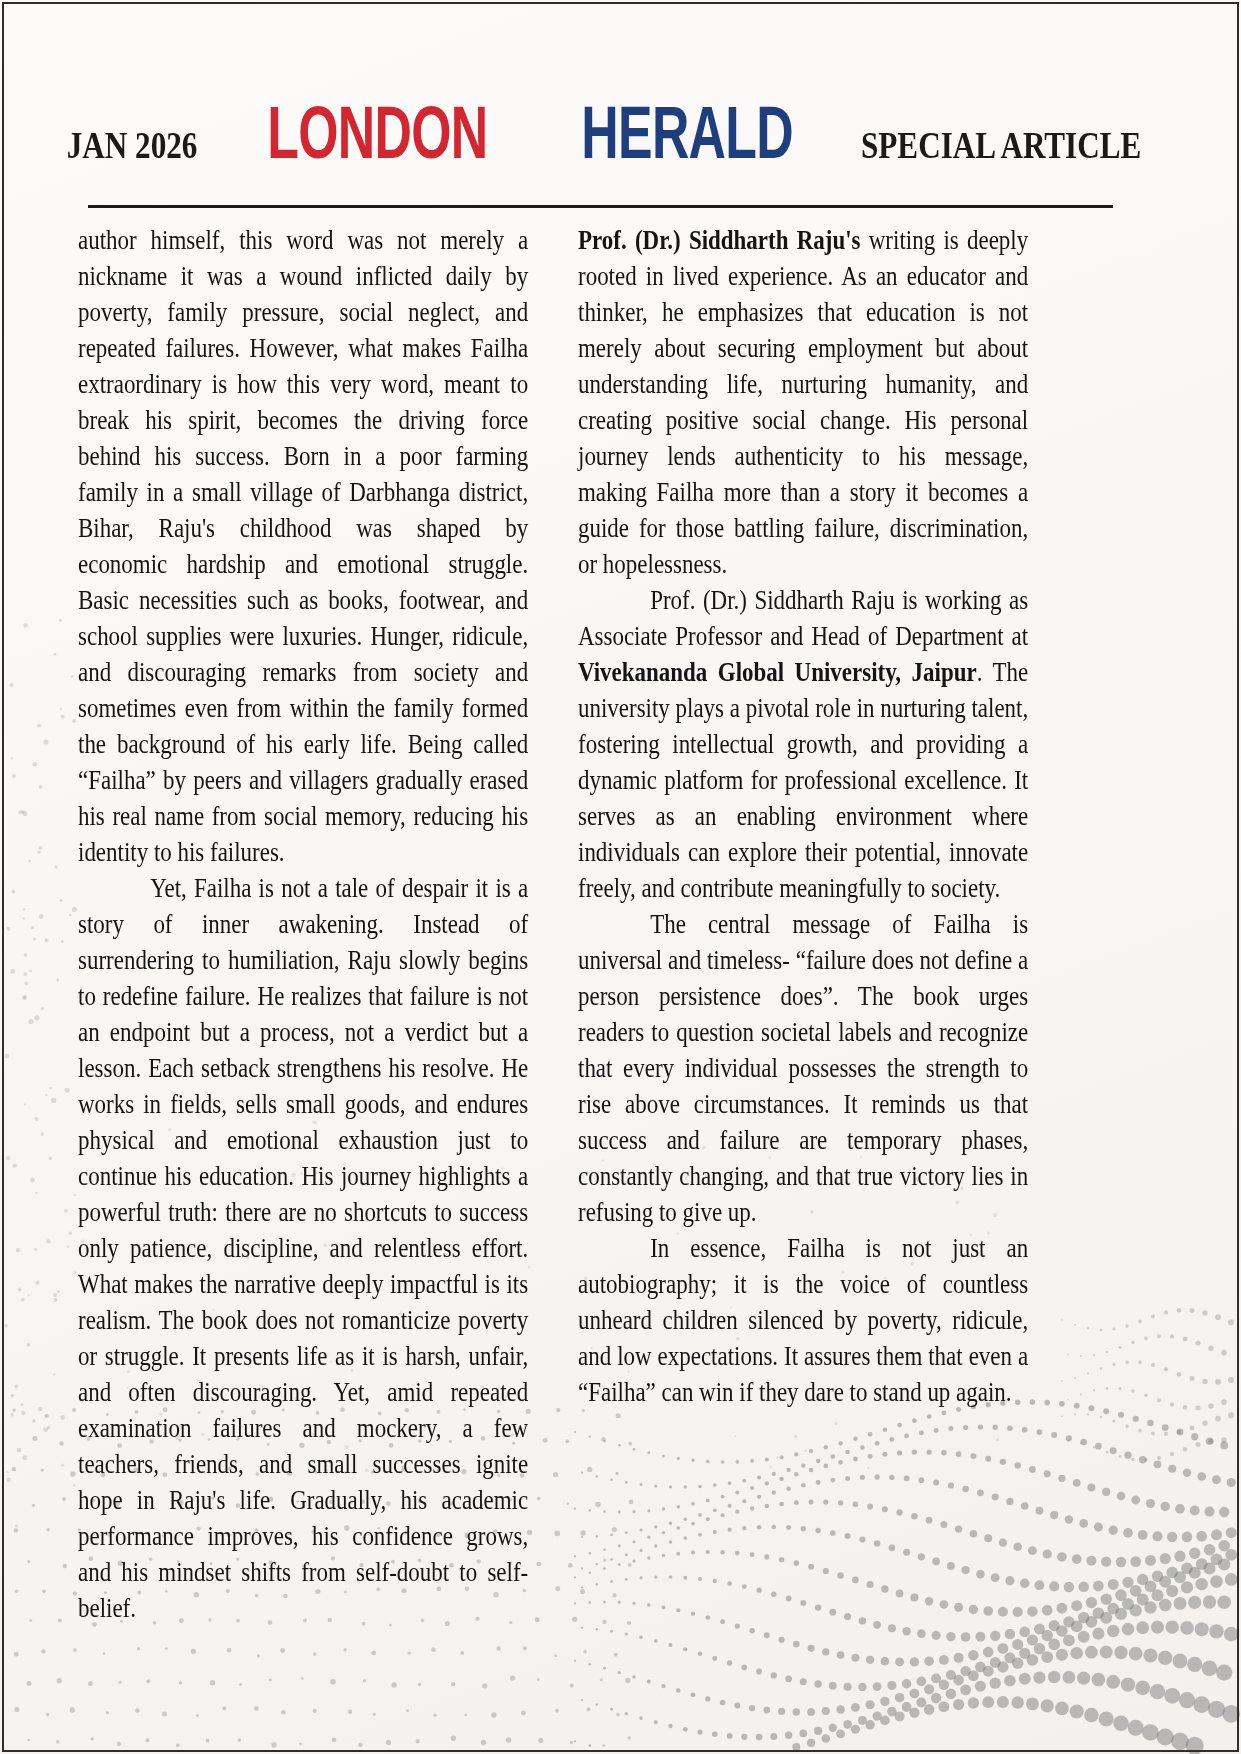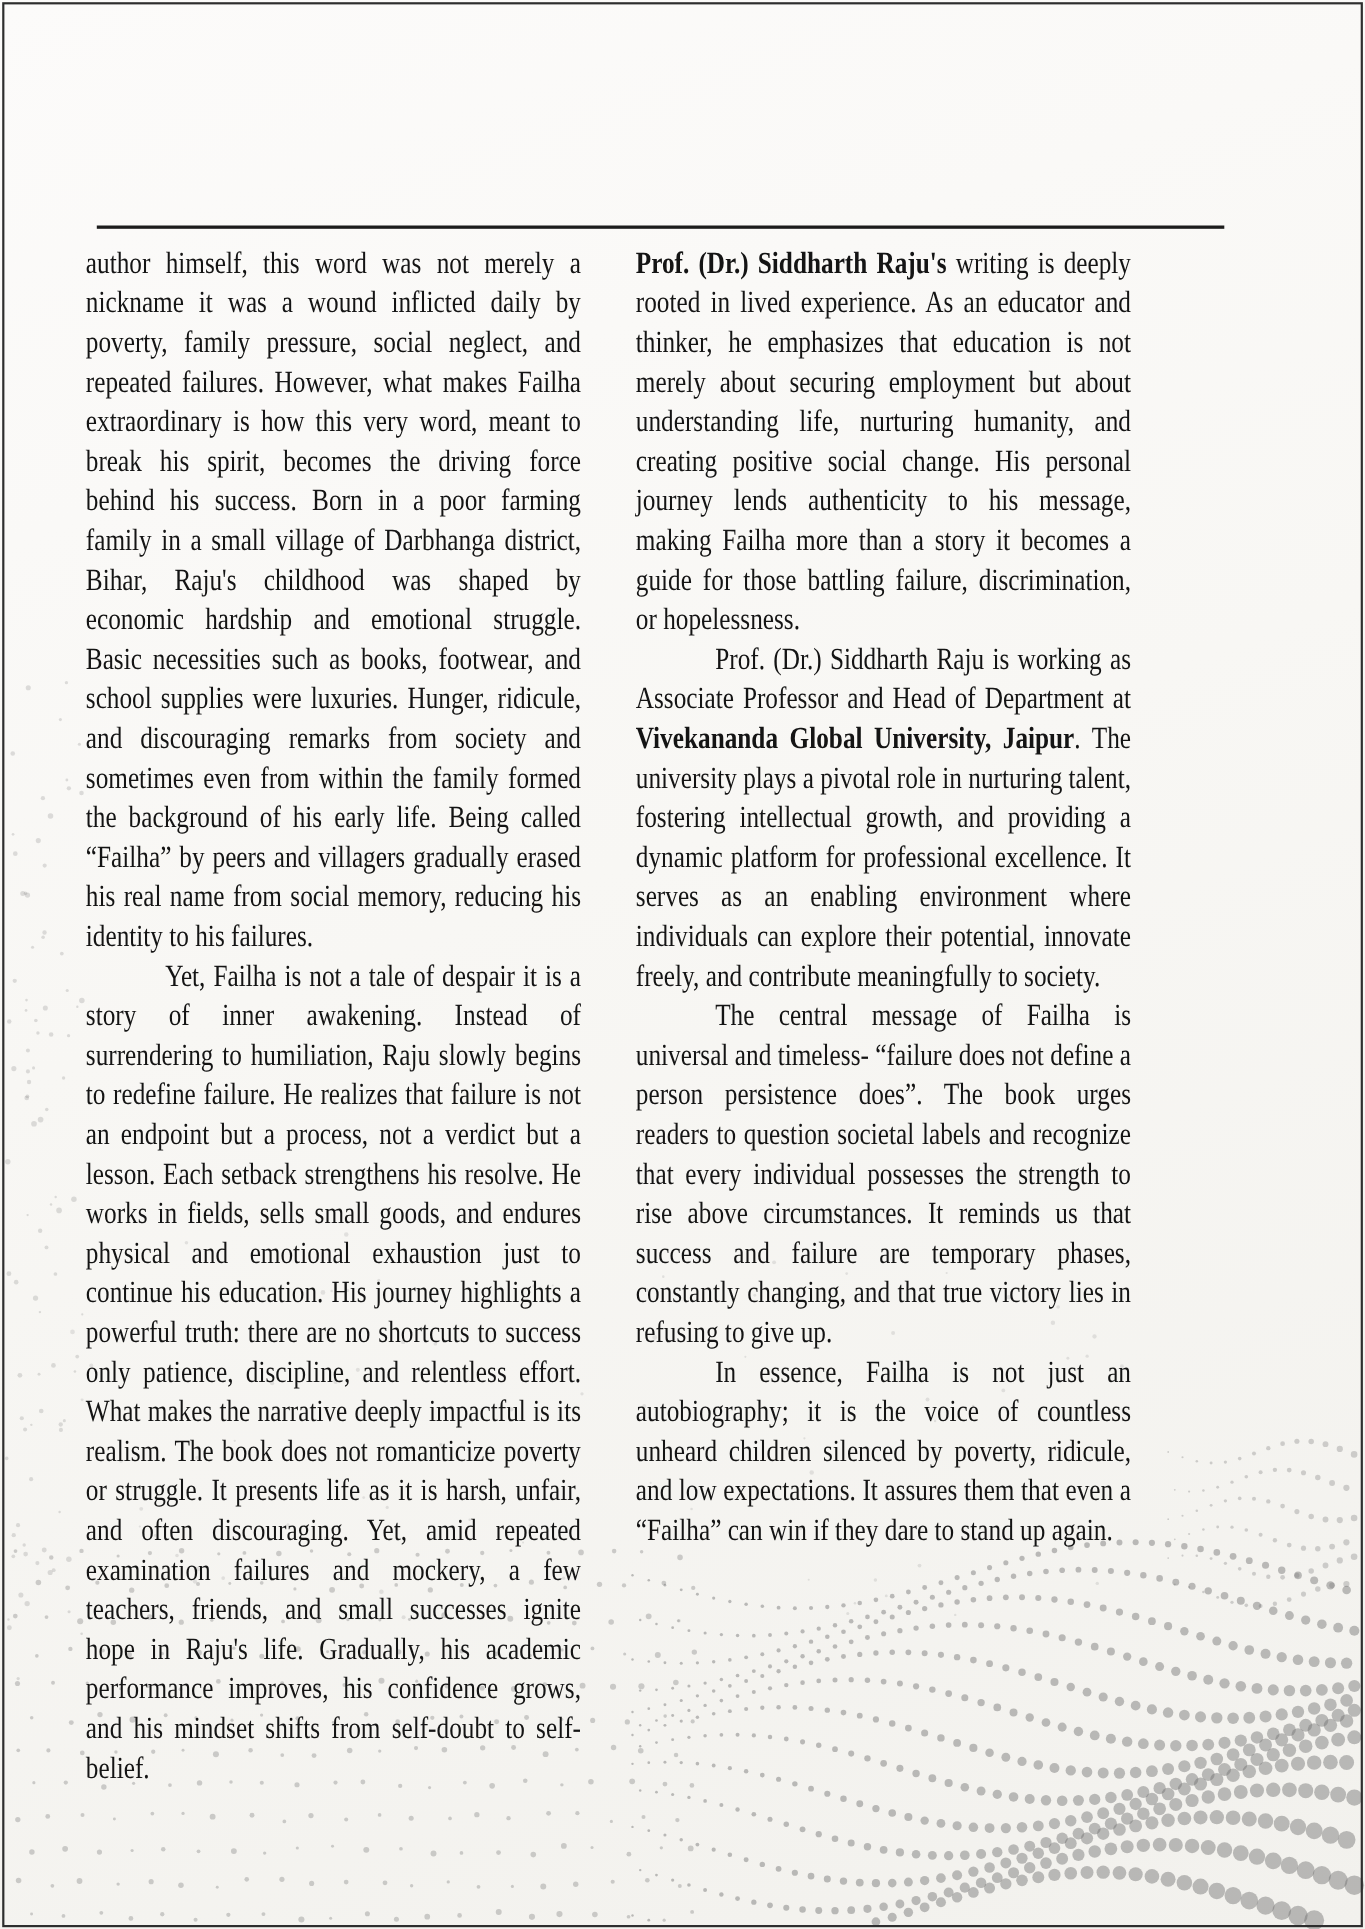--- a/index.html
+++ b/index.html
@@ -1133,20 +1133,28 @@
       <circle cx="1121.0" cy="1723.3" r="7.76" fill="#707070" opacity="0.45"></circle>
       <circle cx="1135.7" cy="1727.8" r="8.01" fill="#707070" opacity="0.45"></circle>
       <circle cx="1150.5" cy="1732.4" r="8.27" fill="#707070" opacity="0.45"></circle>
       <circle cx="1165.2" cy="1737.0" r="8.53" fill="#707070" opacity="0.45"></circle>
       <circle cx="1180.0" cy="1741.4" r="8.79" fill="#707070" opacity="0.45"></circle>
       <circle cx="1194.7" cy="1745.7" r="9.05" fill="#707070" opacity="0.45"></circle>
     </svg>
 
   <div class="frame"></div>
 
+  <div class="masthead-row">
+    <span class="issue-date">JAN 2026</span>
+    <h1 class="brand">
+      <span class="brand-word" id="brand-0" style="color: rgb(210, 38, 48);">LONDON</span>
+      <span class="brand-word" id="brand-1" style="color: rgb(31, 62, 126);">HERALD</span>
+    </h1>
+    <span class="section-tag">SPECIAL ARTICLE</span>
+  </div>
 
   <div class="rule"></div>
 
   <main>
     <section class="col col-left" id="col-left">
         <p class=""><span>author himself, this word was not merely a nickname it was a wound inflicted daily by poverty, family pressure, social neglect, and repeated failures. However, what makes Failha extraordinary is how this very word, meant to break his spirit, becomes the driving force behind his success. Born in a poor farming family in a small village of Darbhanga district, Bihar, Raju's childhood was shaped by economic hardship and emotional struggle. Basic necessities such as books, footwear, and school supplies were luxuries. Hunger, ridicule, and discouraging remarks from society and sometimes even from within the family formed the background of his early life. Being called “Failha” by peers and villagers gradually erased his real name from social memory, reducing his identity to his failures.</span></p>
         <p class="indent"><span>Yet, Failha is not a tale of despair it is a story of inner awakening. Instead of surrendering to humiliation, Raju slowly begins to redefine failure. He realizes that failure is not an endpoint but a process, not a verdict but a lesson. Each setback strengthens his resolve. He works in fields, sells small goods, and endures physical and emotional exhaustion just to continue his education. His journey highlights a powerful truth: there are no shortcuts to success only patience, discipline, and relentless effort. What makes the narrative deeply impactful is its realism. The book does not romanticize poverty or struggle. It presents life as it is harsh, unfair, and often discouraging. Yet, amid repeated examination failures and mockery, a few teachers, friends, and small successes ignite hope in Raju's life. Gradually, his academic performance improves, his confidence grows, and his mindset shifts from self-doubt to self-belief.</span></p>
       </section>
     <section class="col col-right" id="col-right">
         <p class=""><span class="b">Prof. (Dr.) Siddharth Raju's</span><span> writing is deeply rooted in lived experience. As an educator and thinker, he emphasizes that education is not merely about securing employment but about understanding life, nurturing humanity, and creating positive social change. His personal journey lends authenticity to his message, making Failha more than a story it becomes a guide for those battling failure, discrimination, or hopelessness.</span></p>

